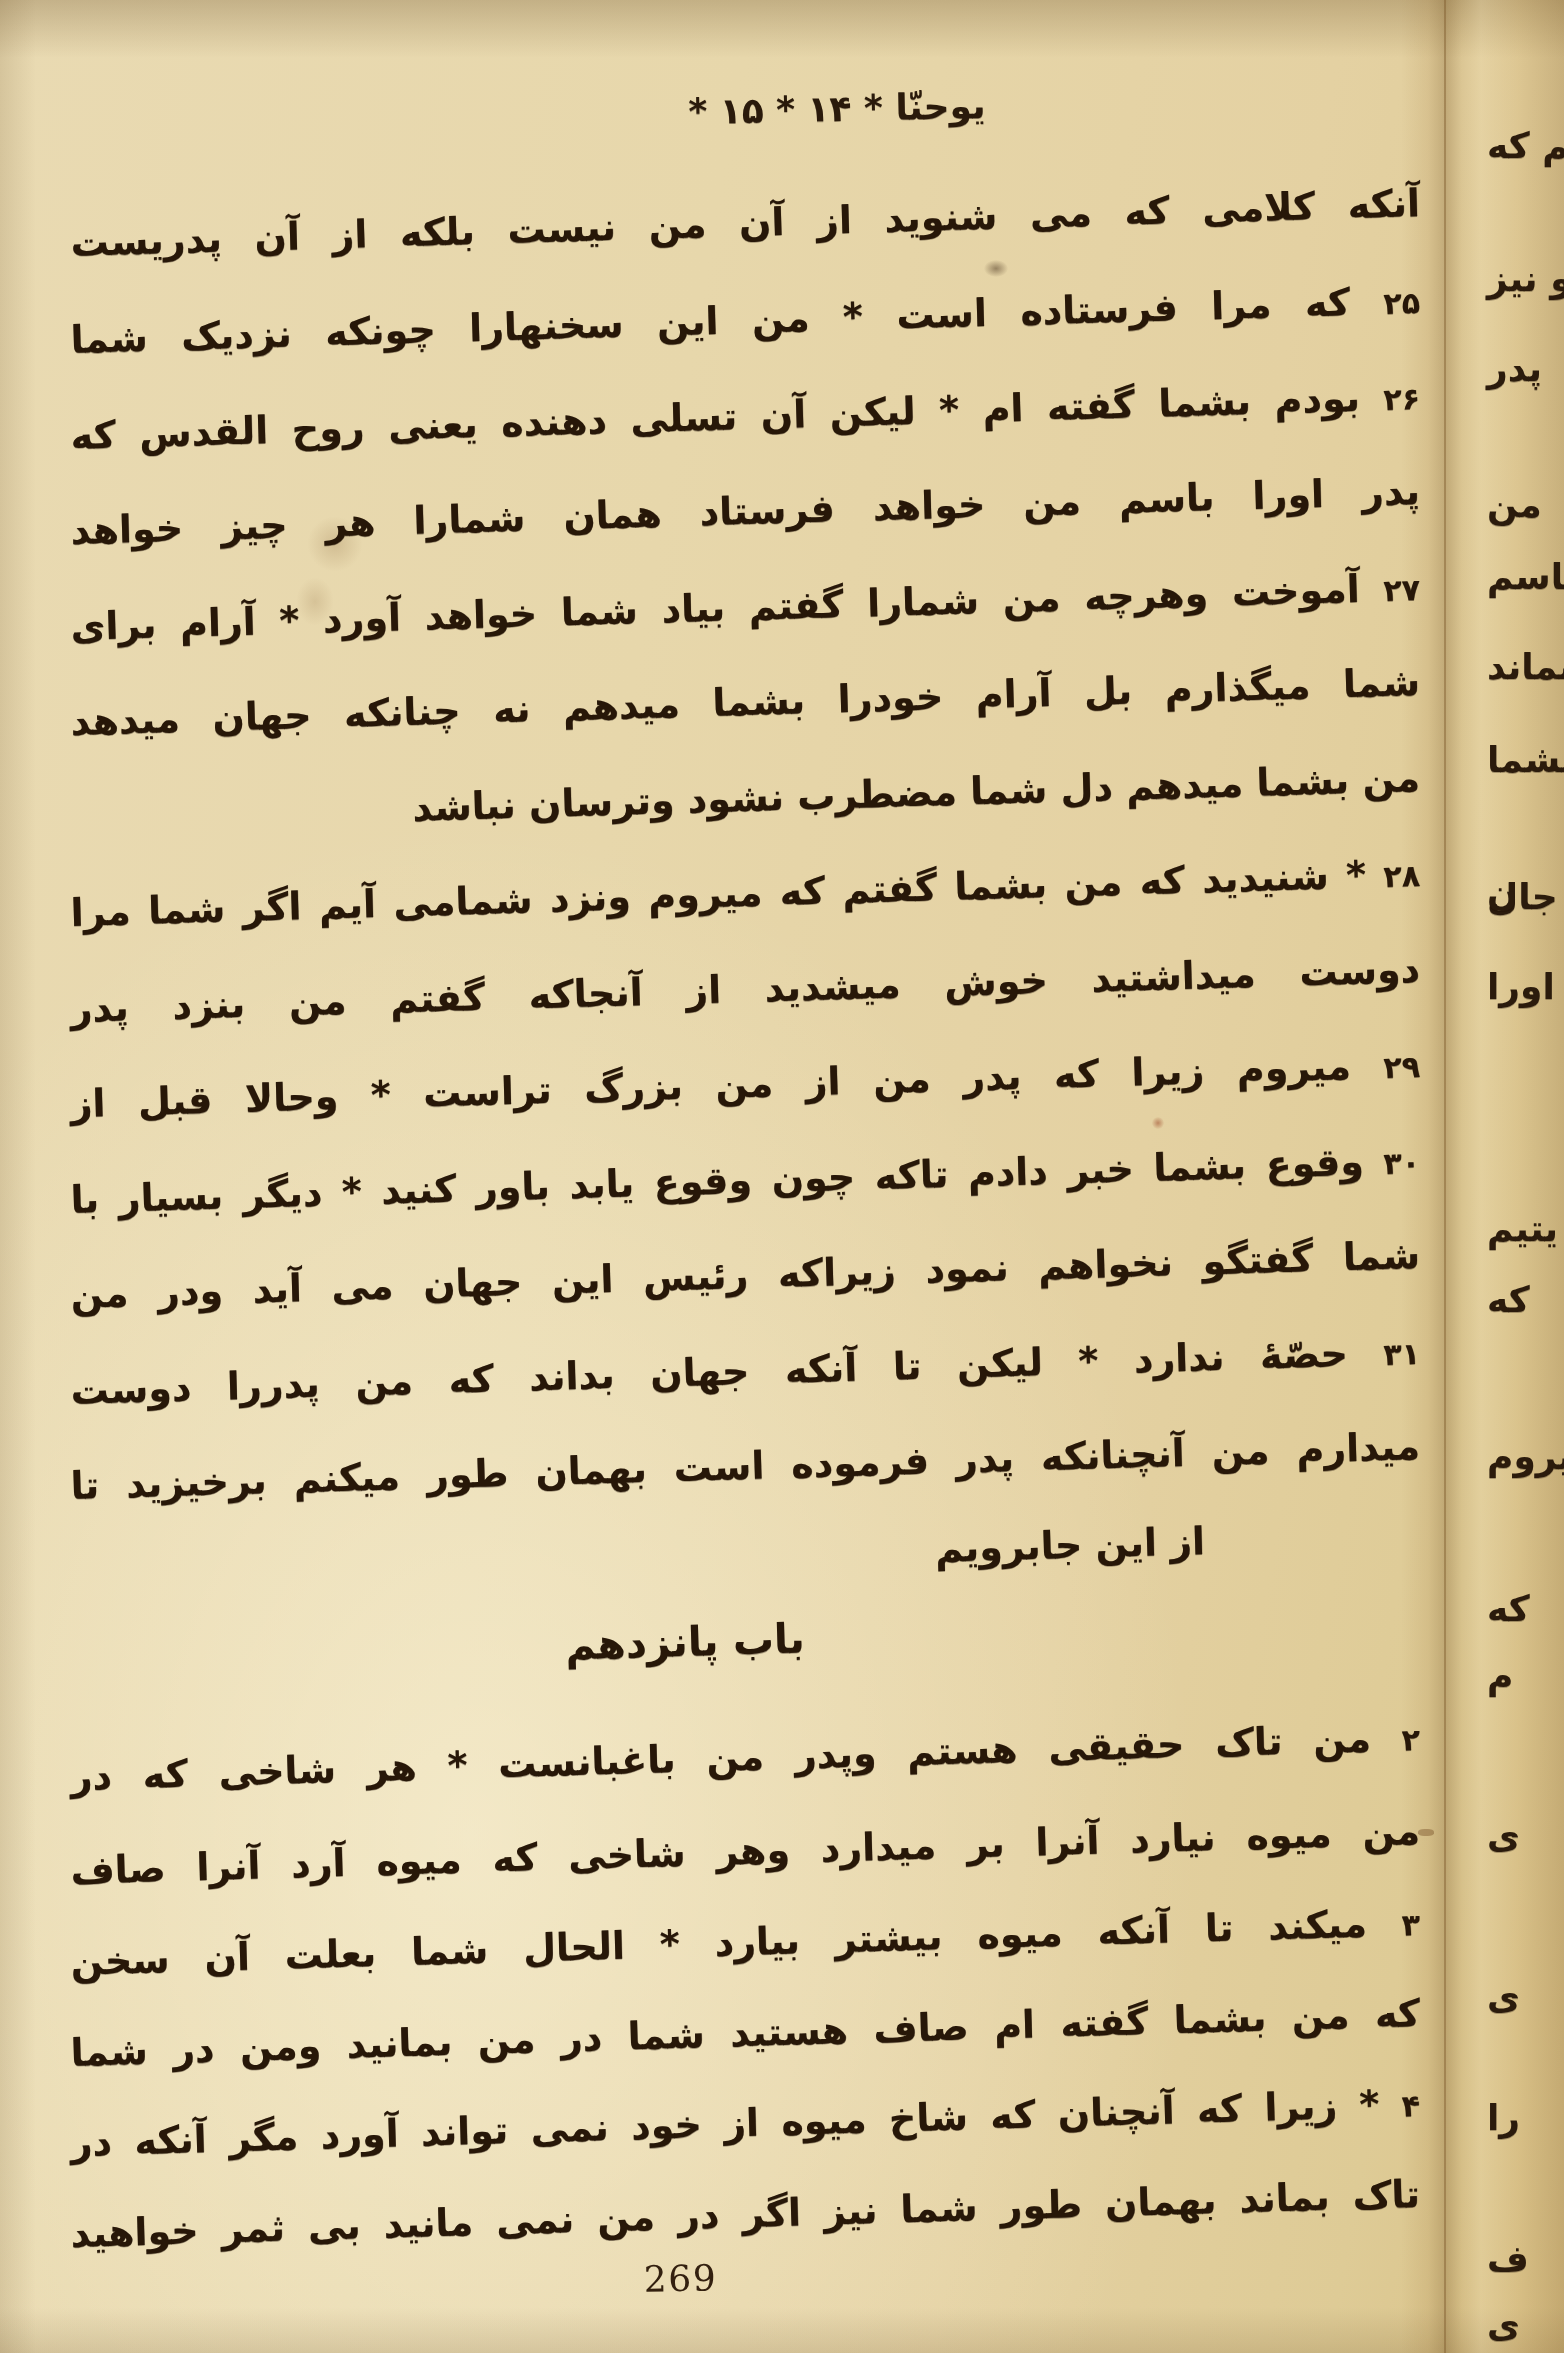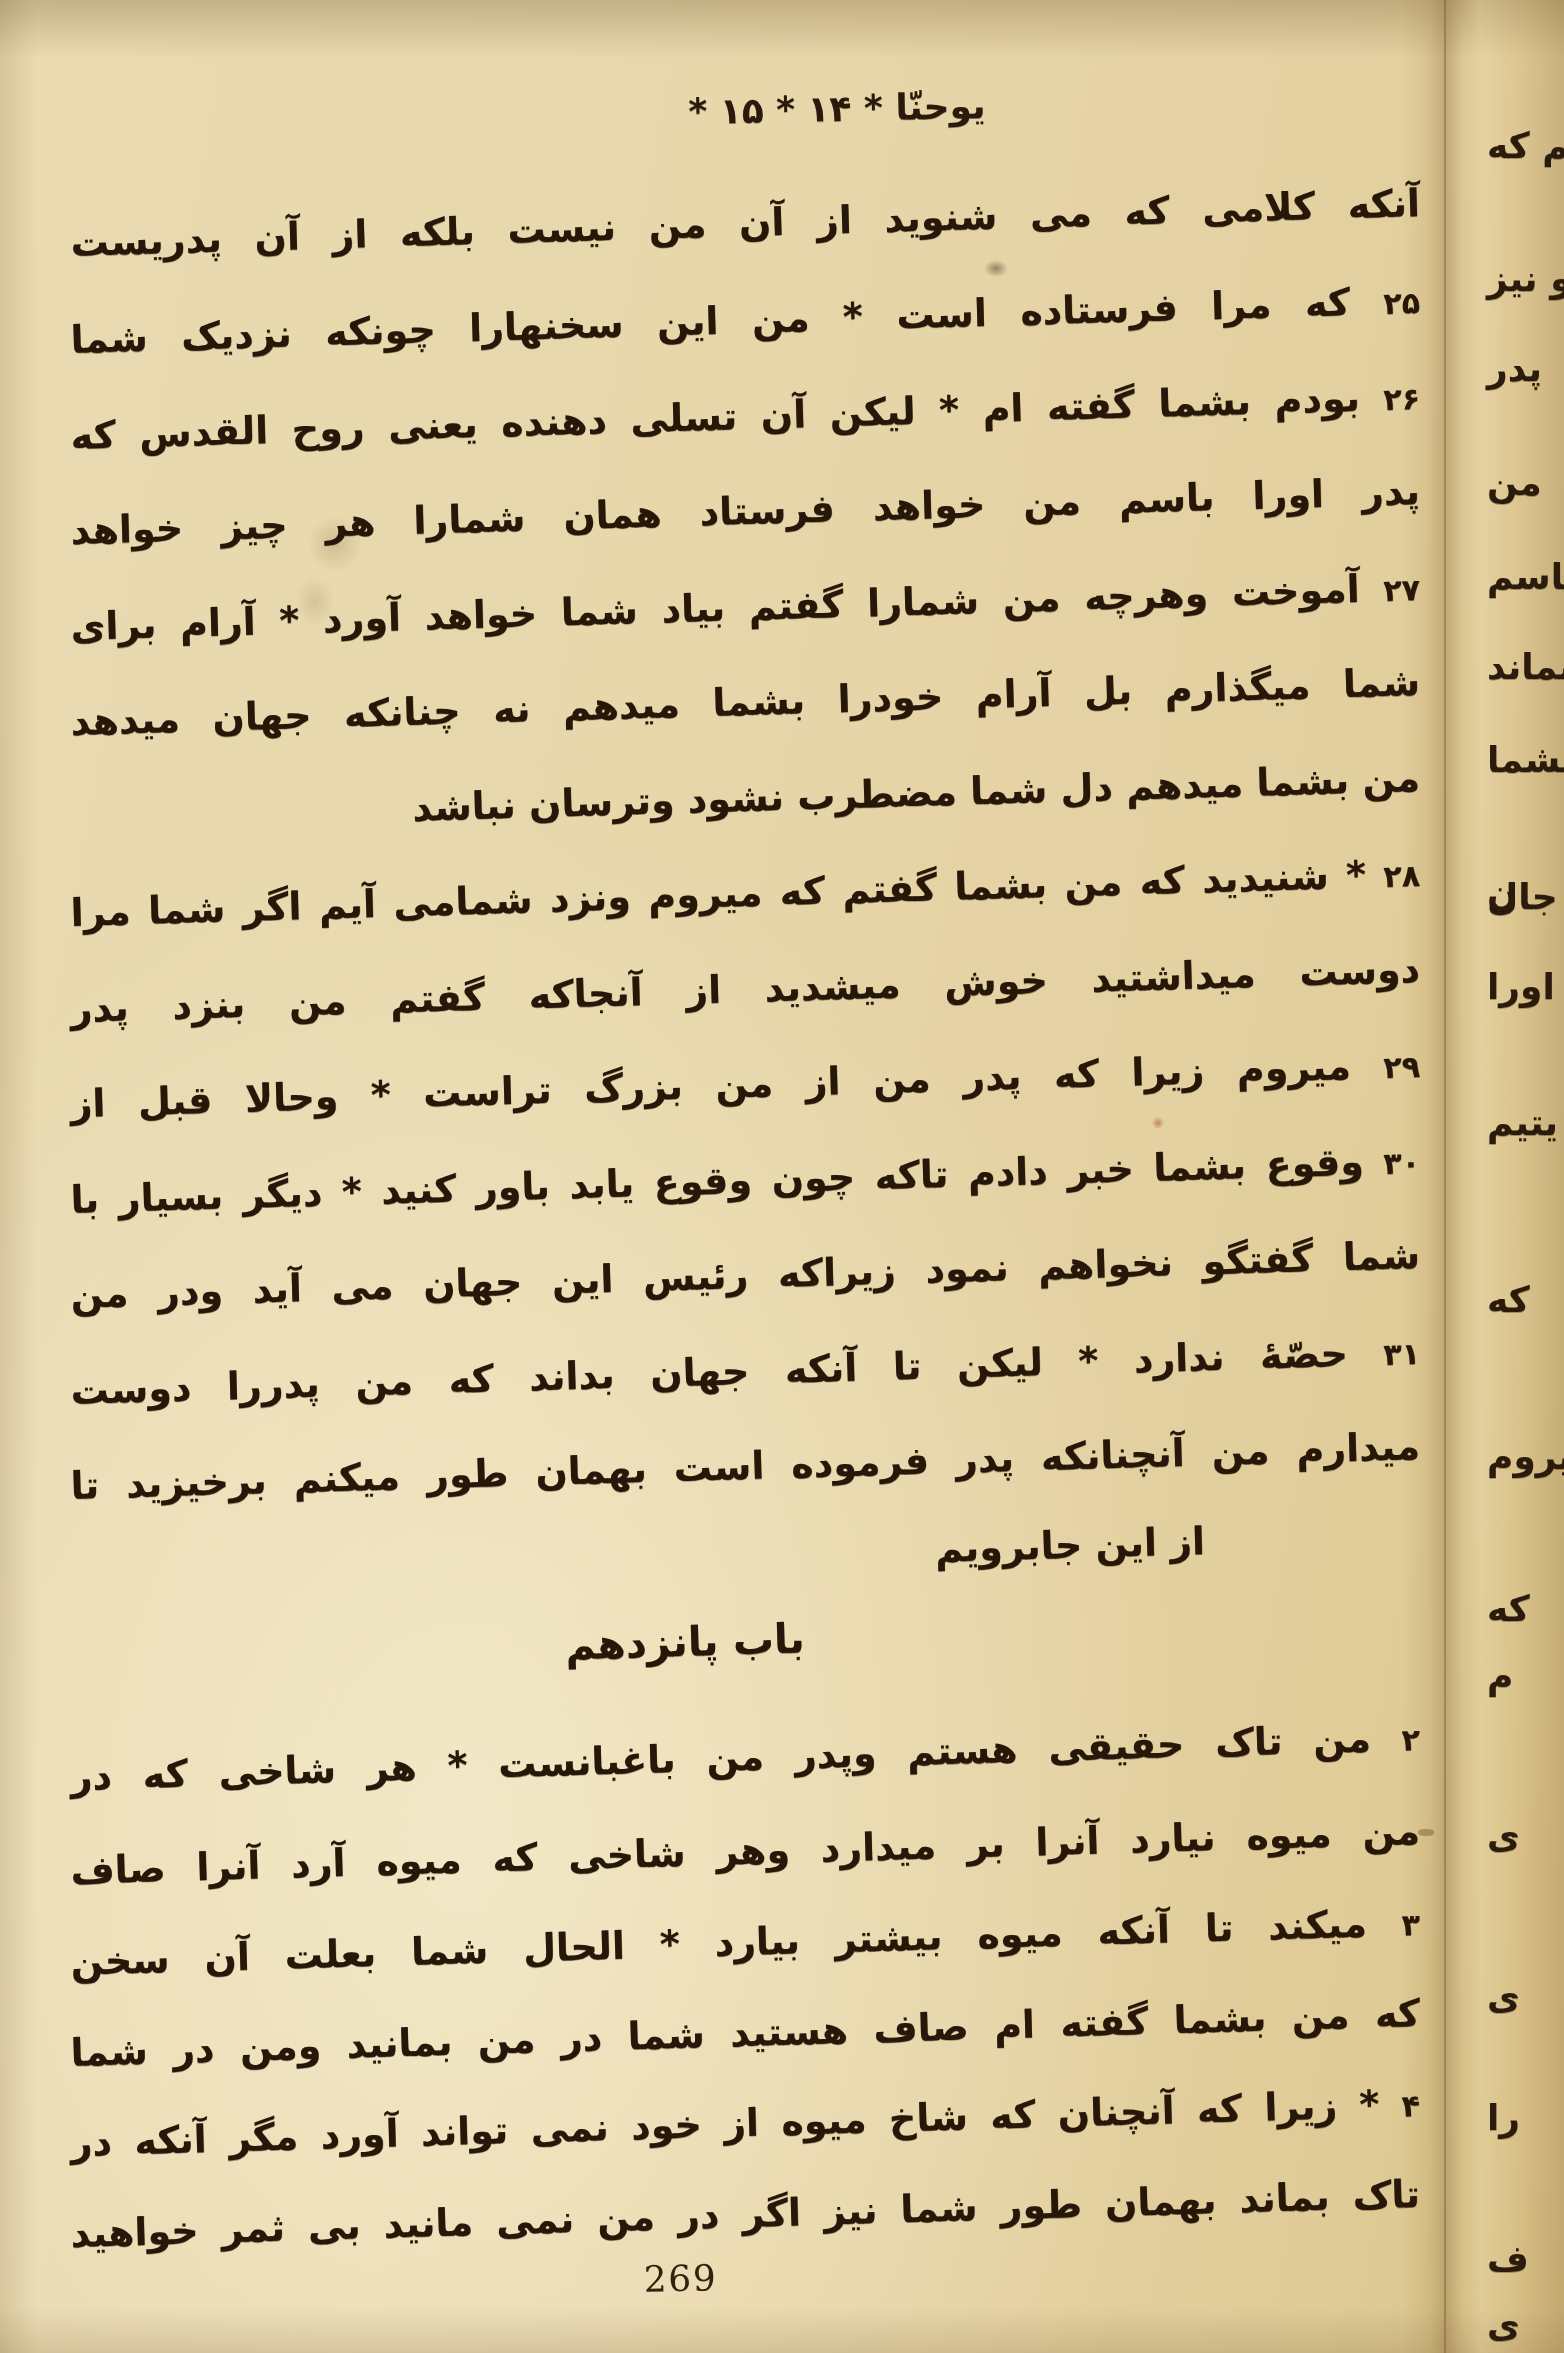--- a/index.html
+++ b/index.html
@@ -126,28 +126,28 @@
   <div class="row" style="top:1897px"><span class="verse">۳</span> <span>میکند تا آنکه میوه بیشتر بیارد * الحال شما بعلت آن سخن</span></div>
   <div class="row" style="top:1988px"> <span>که من بشما گفته ام صاف هستید شما در من بمانید ومن در شما</span></div>
   <div class="row" style="top:2078px"><span class="verse">۴</span> <span>* زیرا که آنچنان که شاخ میوه از خود نمی تواند آورد مگر آنکه در</span></div>
   <div class="row" style="top:2169px"> <span>تاک بماند بهمان طور شما نیز اگر در من نمی مانید بی ثمر خواهید</span></div>
 
   <div class="pagenum">269</div>
 
   <div class="frag" style="top:125px">بویم که</div>
   <div class="frag" style="top:258px">و نیز</div>
   <div class="frag" style="top:348px">پدر</div>
-  <div class="frag" style="top:462px">من</div>
+  <div class="frag" style="top:484px">من</div>
   <div class="frag" style="top:556px">باسم</div>
   <div class="frag" style="top:646px">بماند</div>
   <div class="frag" style="top:739px">بشما</div>
   <div class="frag" style="top:876px">جال</div>
   <div class="frag" style="top:872px">ن</div>
   <div class="frag" style="top:966px">اورا</div>
-  <div class="frag" style="top:1102px">یتیم</div>
+  <div class="frag" style="top:1208px">یتیم</div>
   <div class="frag" style="top:1279px">که</div>
   <div class="frag" style="top:1436px">میروم</div>
   <div class="frag" style="top:1588px">که</div>
   <div class="frag" style="top:1655px">م</div>
   <div class="frag" style="top:1815px">ی</div>
   <div class="frag" style="top:1976px">ی</div>
   <div class="frag" style="top:2097px">را</div>
   <div class="frag" style="top:2238px">ف</div>
   <div class="frag" style="top:2304px">ی</div>
 

